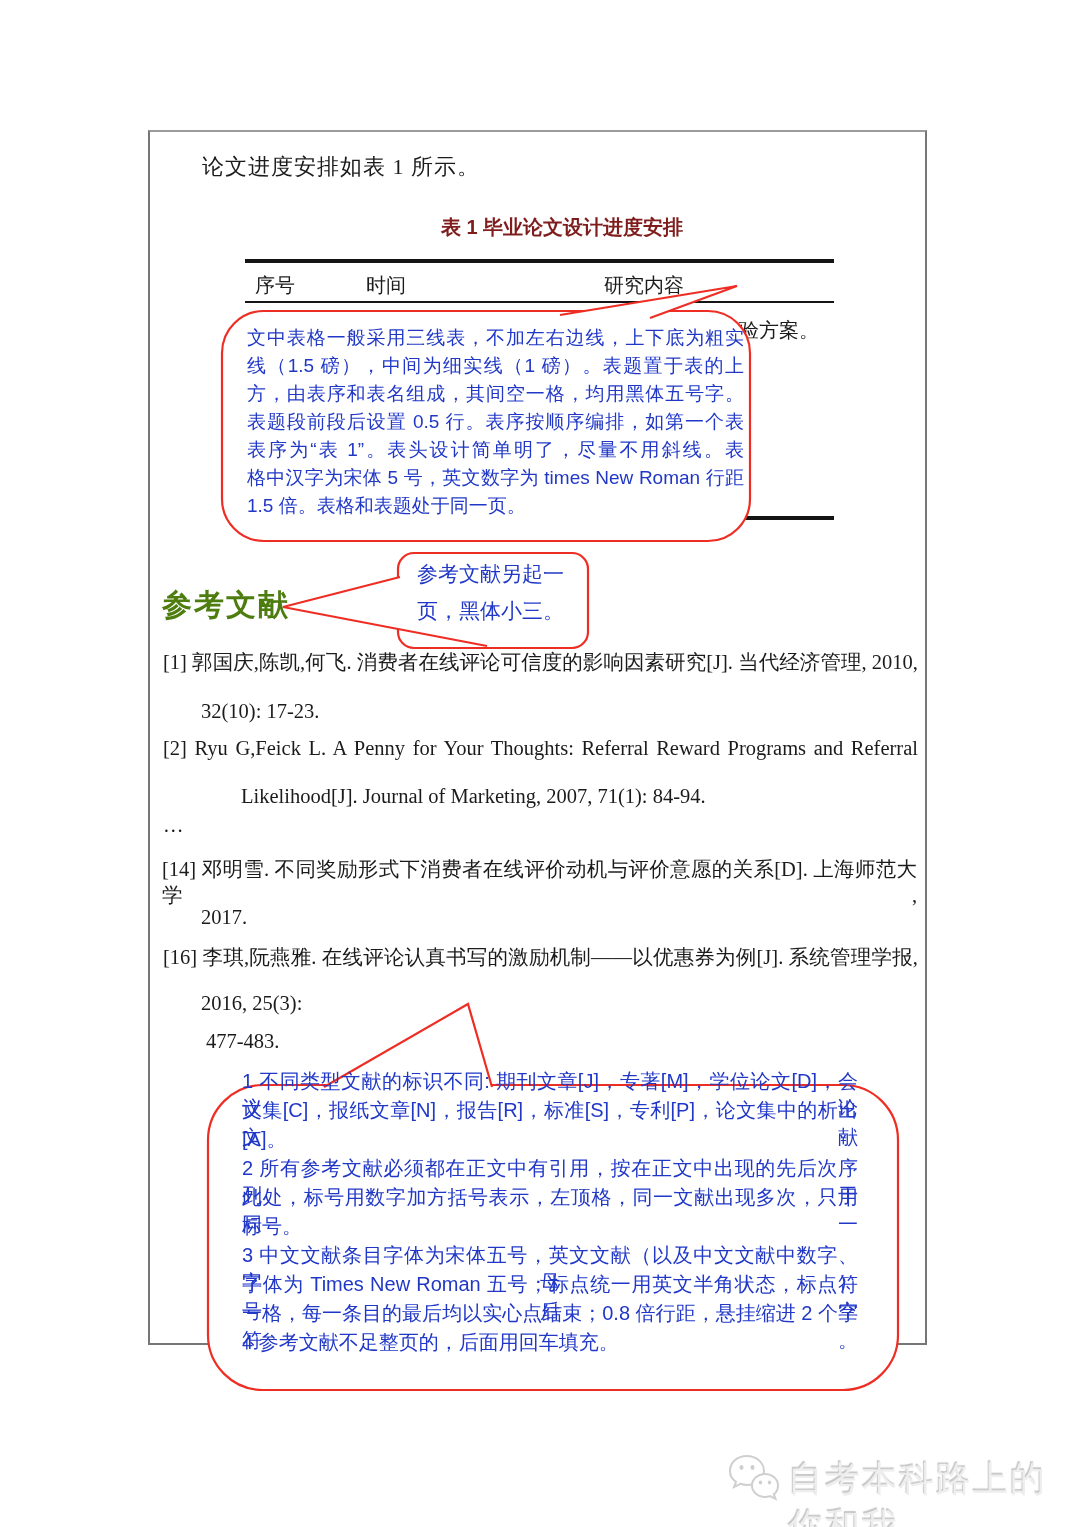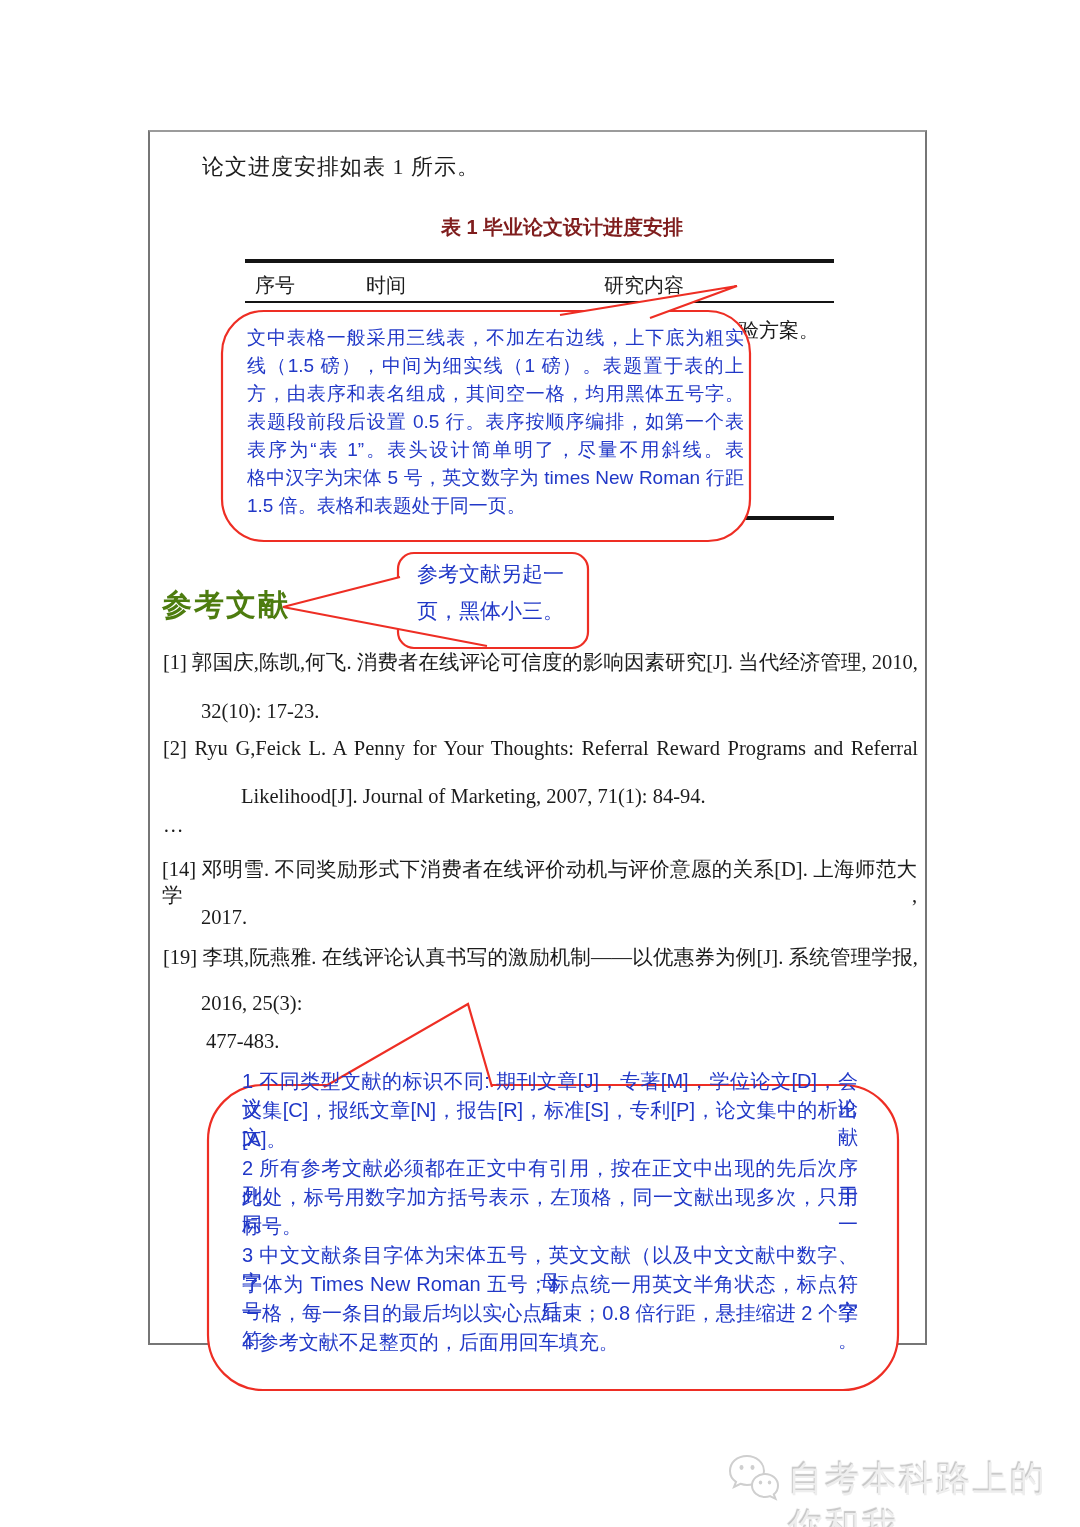--- a/index.html
+++ b/index.html
@@ -85,21 +85,21 @@
 <div class="abs serif ref" style="left:201px;top:698px;">32(10): 17-23.</div>
 
 <div class="abs serif ref rj" style="left:163px;top:735px;">[2]  Ryu G,Feick L.  A Penny for Your Thoughts: Referral Reward Programs and Referral</div>
 <div class="abs serif ref" style="left:201px;top:783px;margin-left:40px;">Likelihood[J]. Journal of Marketing, 2007, 71(1): 84-94.</div>
 
 <div class="abs serif ref" style="left:163px;top:812px;">…</div>
 
 <div class="abs serif ref rj" style="left:162px;top:856px;">[14]  邓明雪.  不同奖励形式下消费者在线评价动机与评价意愿的关系[D].  上海师范大学,</div>
 <div class="abs serif ref" style="left:201px;top:904px;">2017.</div>
 
-<div class="abs serif ref rj" style="left:163px;top:944px;">[19]  李琪,阮燕雅.  在线评论认真书写的激励机制——以优惠券为例[J].  系统管理学报,</div>
+<div class="abs serif ref rj" style="left:163px;top:944px;">[16]  李琪,阮燕雅.  在线评论认真书写的激励机制——以优惠券为例[J].  系统管理学报,</div>
 <div class="abs serif ref" style="left:201px;top:990px;">2016, 25(3):</div>
 <div class="abs serif ref" style="left:206px;top:1028px;">477-483.</div>
 
 <svg class="abs" style="left:196px;top:990px;" width="715" height="412">
   <rect x="12" y="95" width="690" height="305" rx="55" ry="55" fill="#ffffff" stroke="#ee2e24" stroke-width="2.2"></rect>
   <path d="M128,97 L272,14 L296,97" fill="#ffffff" stroke="#ee2e24" stroke-width="2.2"></path>
 </svg>
 <div class="abs co3-text">
   <div class="ln co-line jl">1 不同类型文献的标识不同: 期刊文章[J]，专著[M]，学位论文[D]，会议论</div>
   <div class="ln co-line jl">文集[C]，报纸文章[N]，报告[R]，标准[S]，专利[P]，论文集中的析出文献</div>

